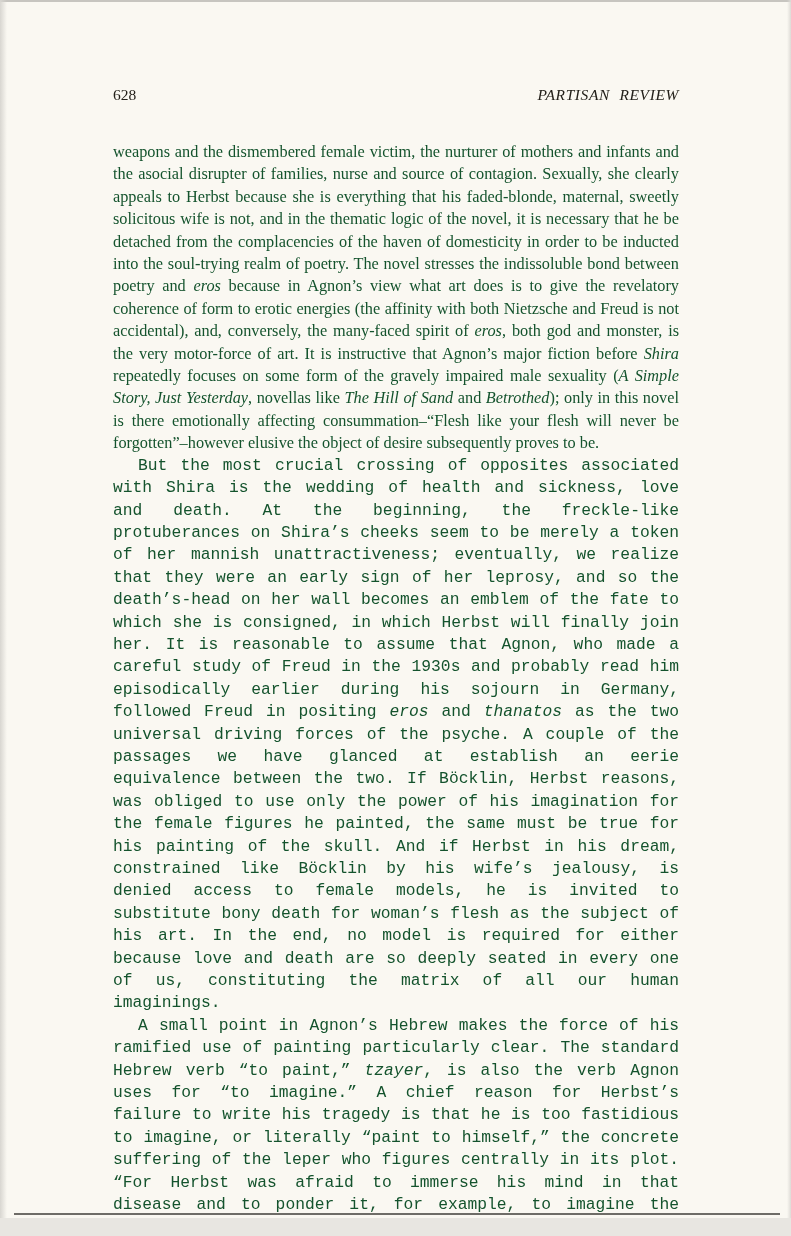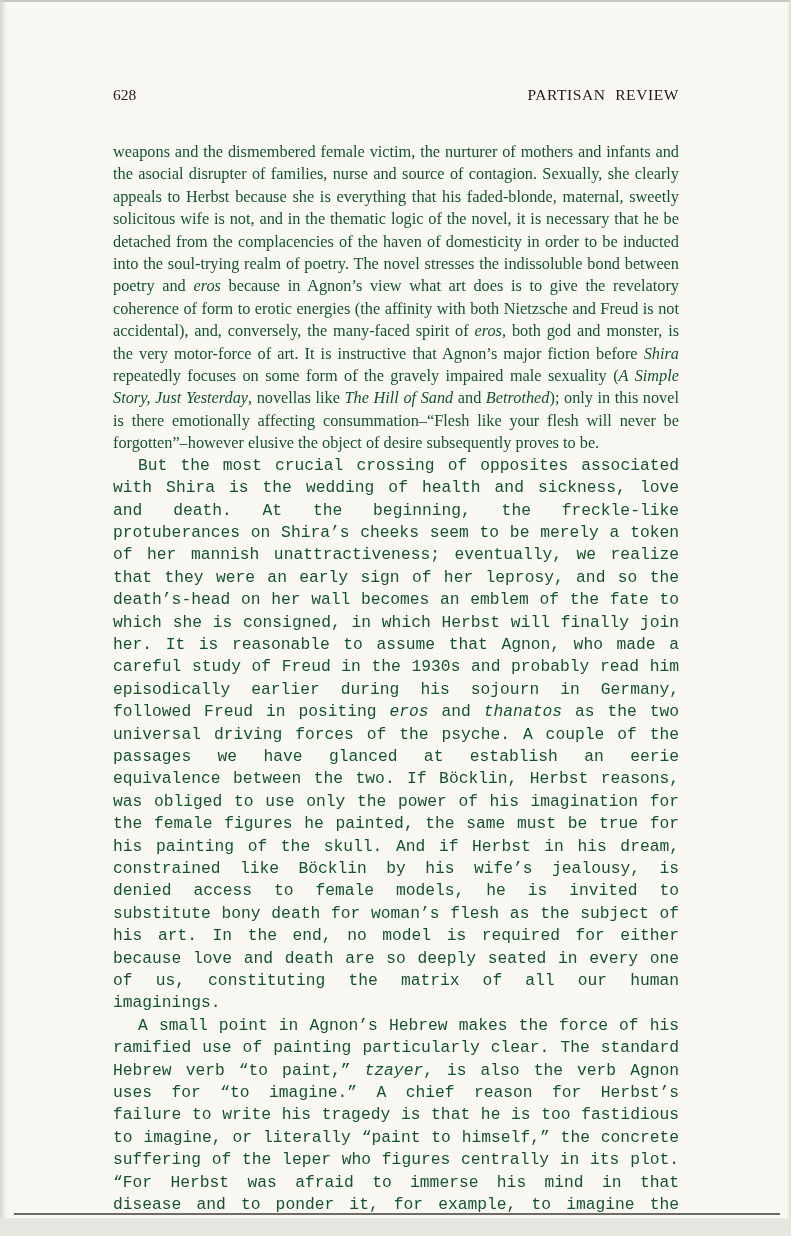--- a/index.html
+++ b/index.html
@@ -40,20 +40,21 @@
     width: 566px;
     display: flex;
     justify-content: space-between;
     align-items: baseline;
     font-size: 15.5px;
     color: #23201a;
   }
   .journal-title {
     letter-spacing: 0.6px;
     word-spacing: 5px;
+    font-style: italic;
   }
   .body-text {
     position: absolute;
     top: 141px;
     left: 113px;
     width: 566px;
     text-align: justify;
     font-size: 16.3px;
     line-height: 22.4px;
     color: #14532d;

